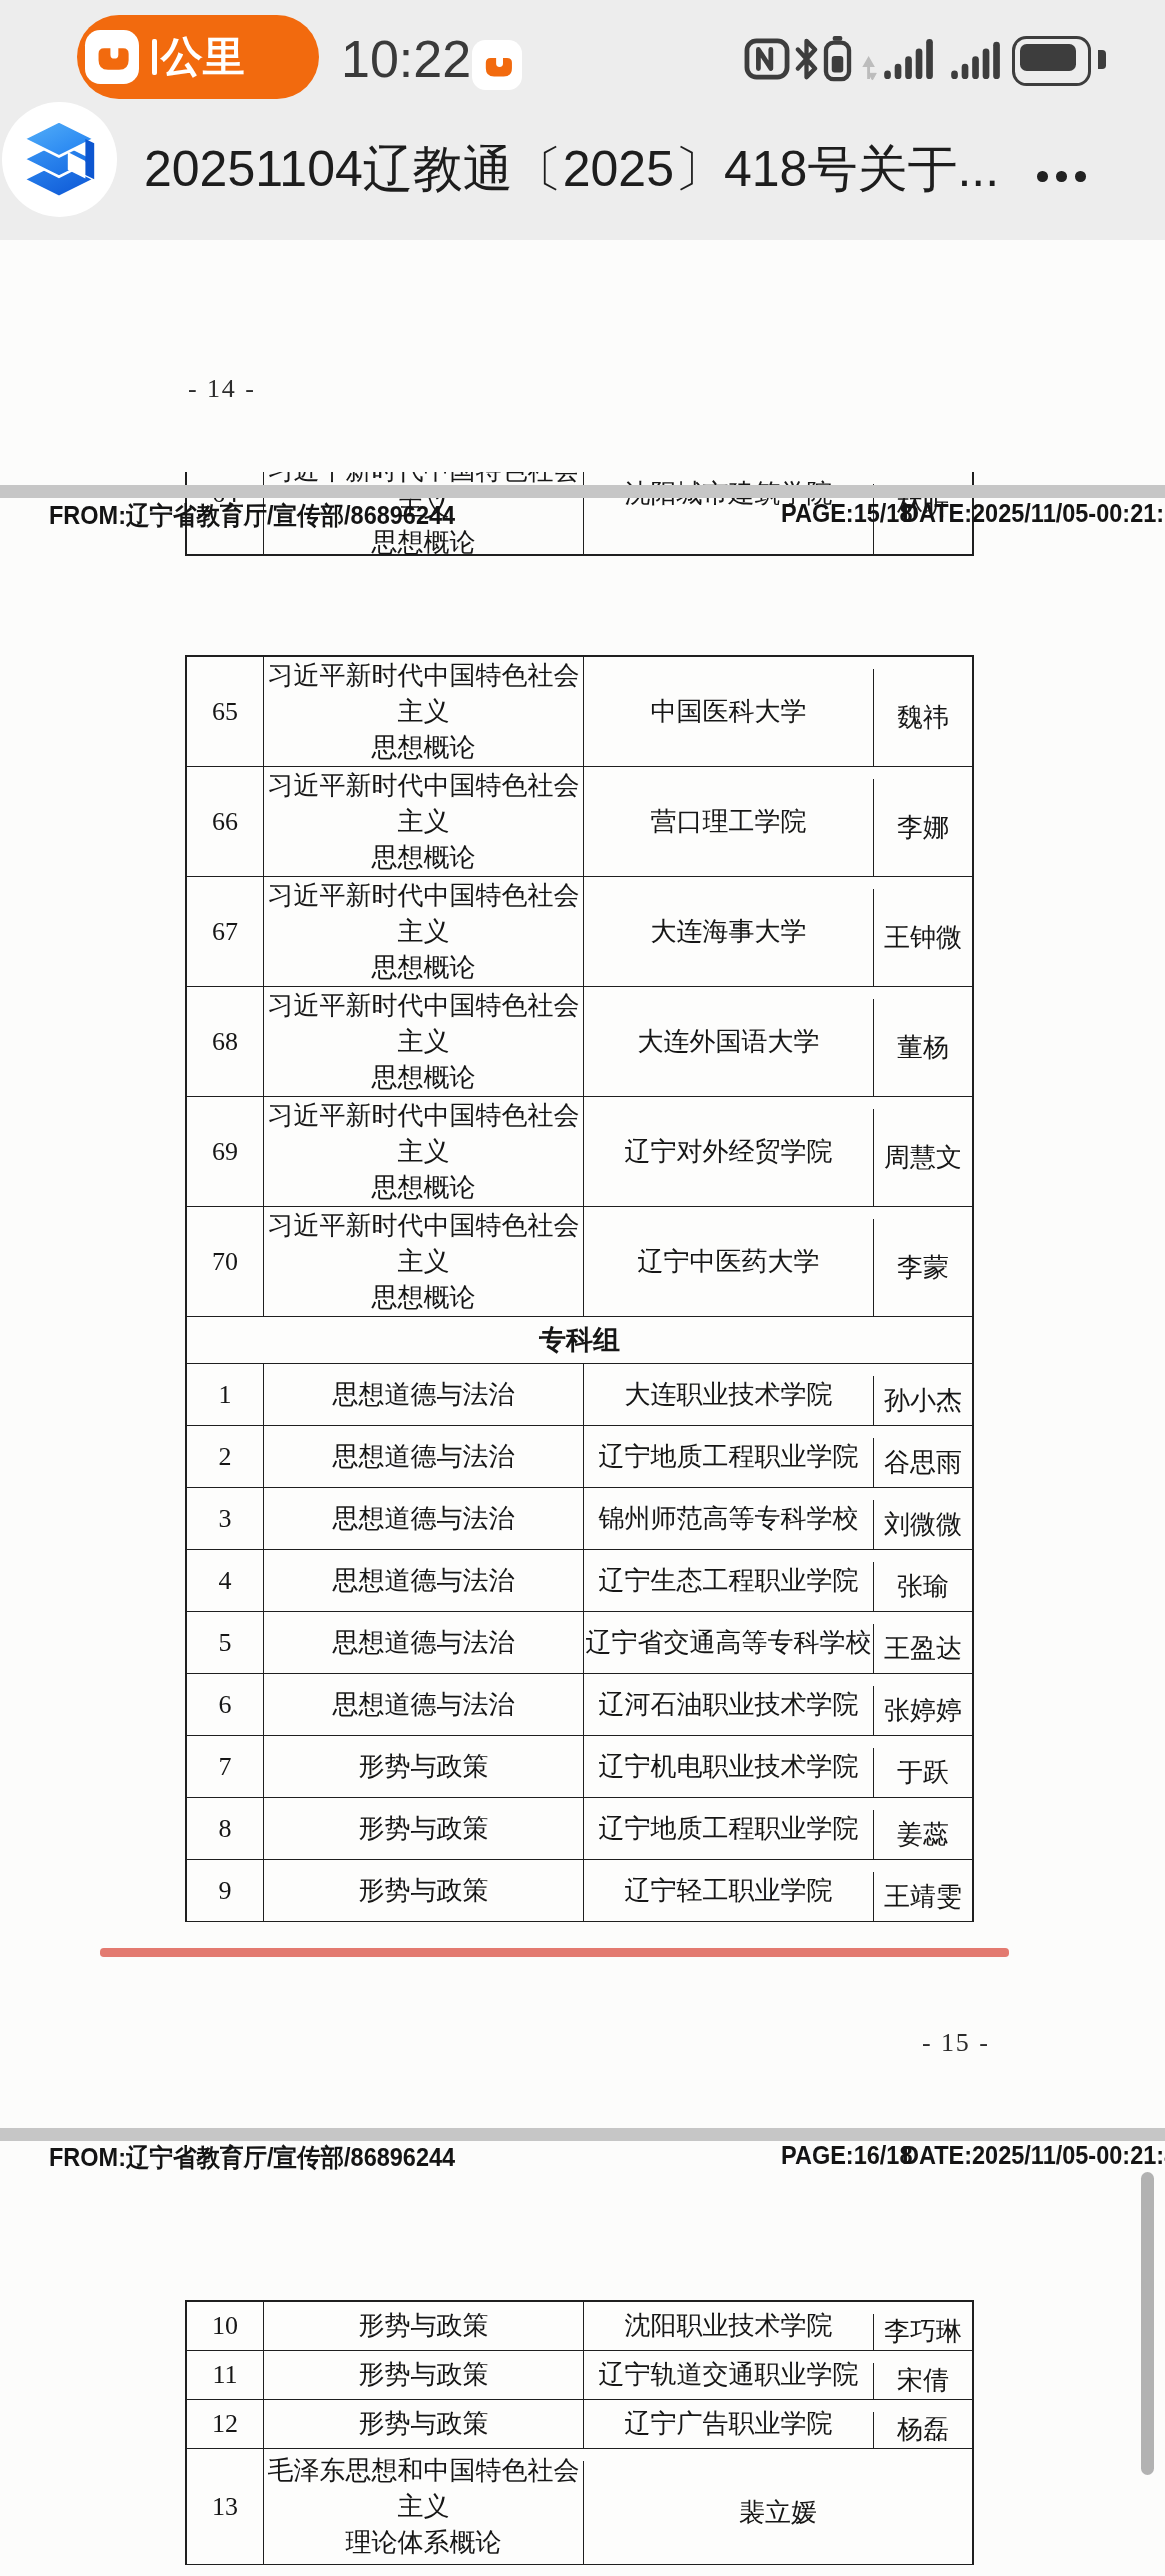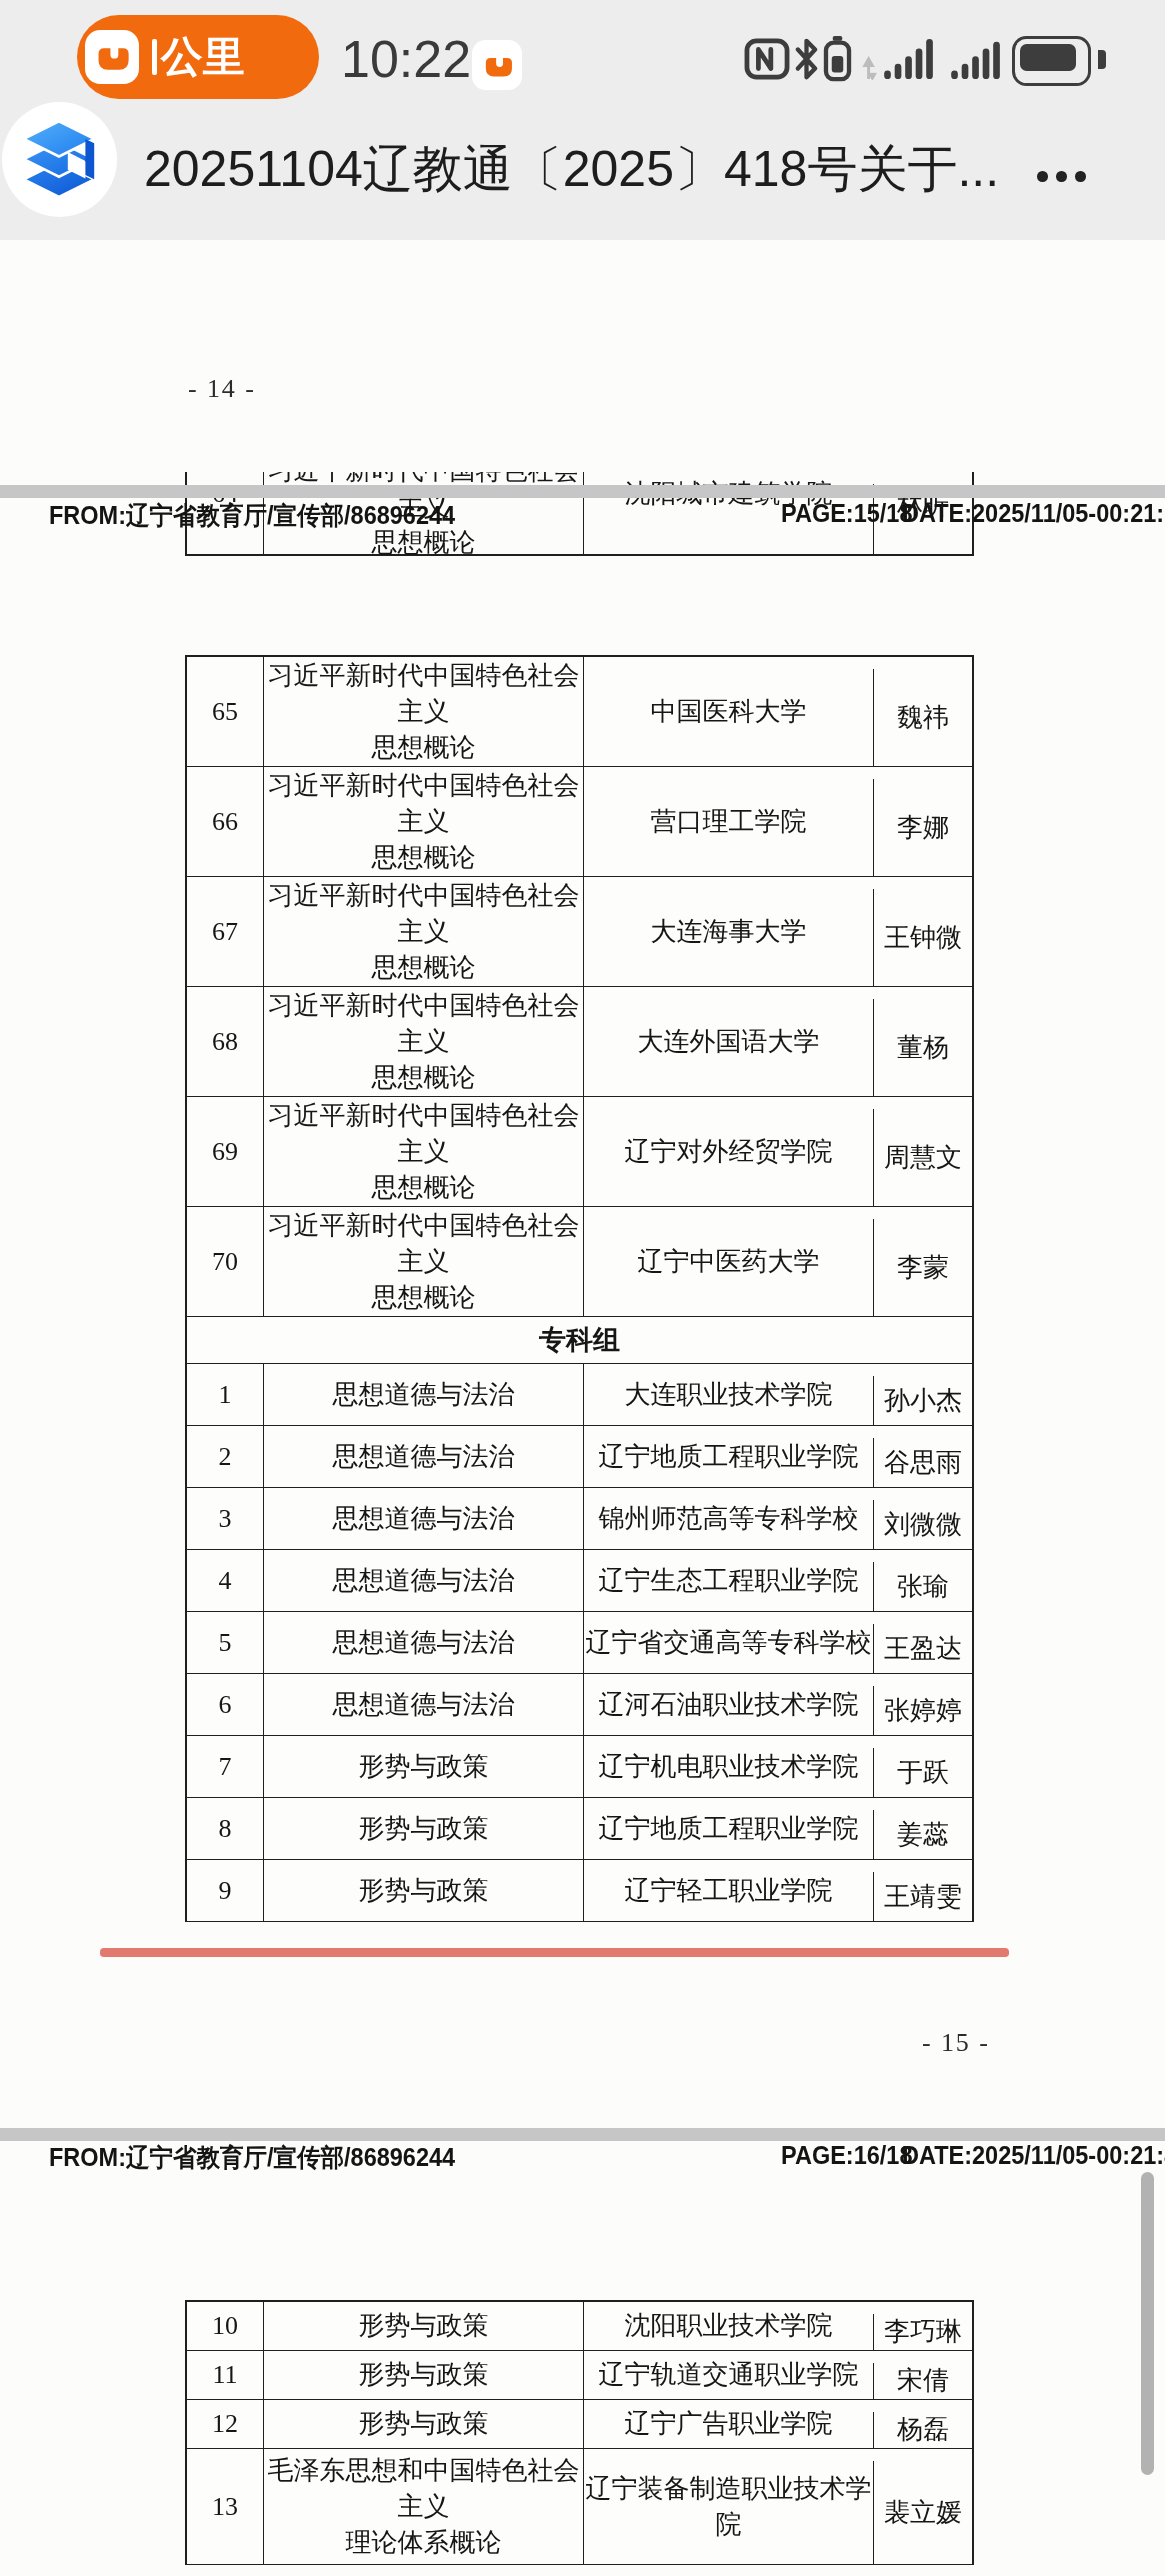--- a/index.html
+++ b/index.html
@@ -333,21 +333,20 @@
             <div class="cell c1">12</div>
             <div class="cell c2">形势与政策</div>
             <div class="cell c3">辽宁广告职业学院</div>
             <div class="cell c4">杨磊</div>
           </div>
         </div>
       <div class="row r13">
         <div class="cell c1">13</div>
         <div class="cell c2">毛泽东思想和中国特色社会主义
 理论体系概论</div>
-        <div class="cell c3">辽宁装备制造职业技术学院</div>
         <div class="cell c4">裴立媛</div>
       </div>
     </div>
 
     <div class="thumb"></div>
   </div>
 
 </div>
 
 

